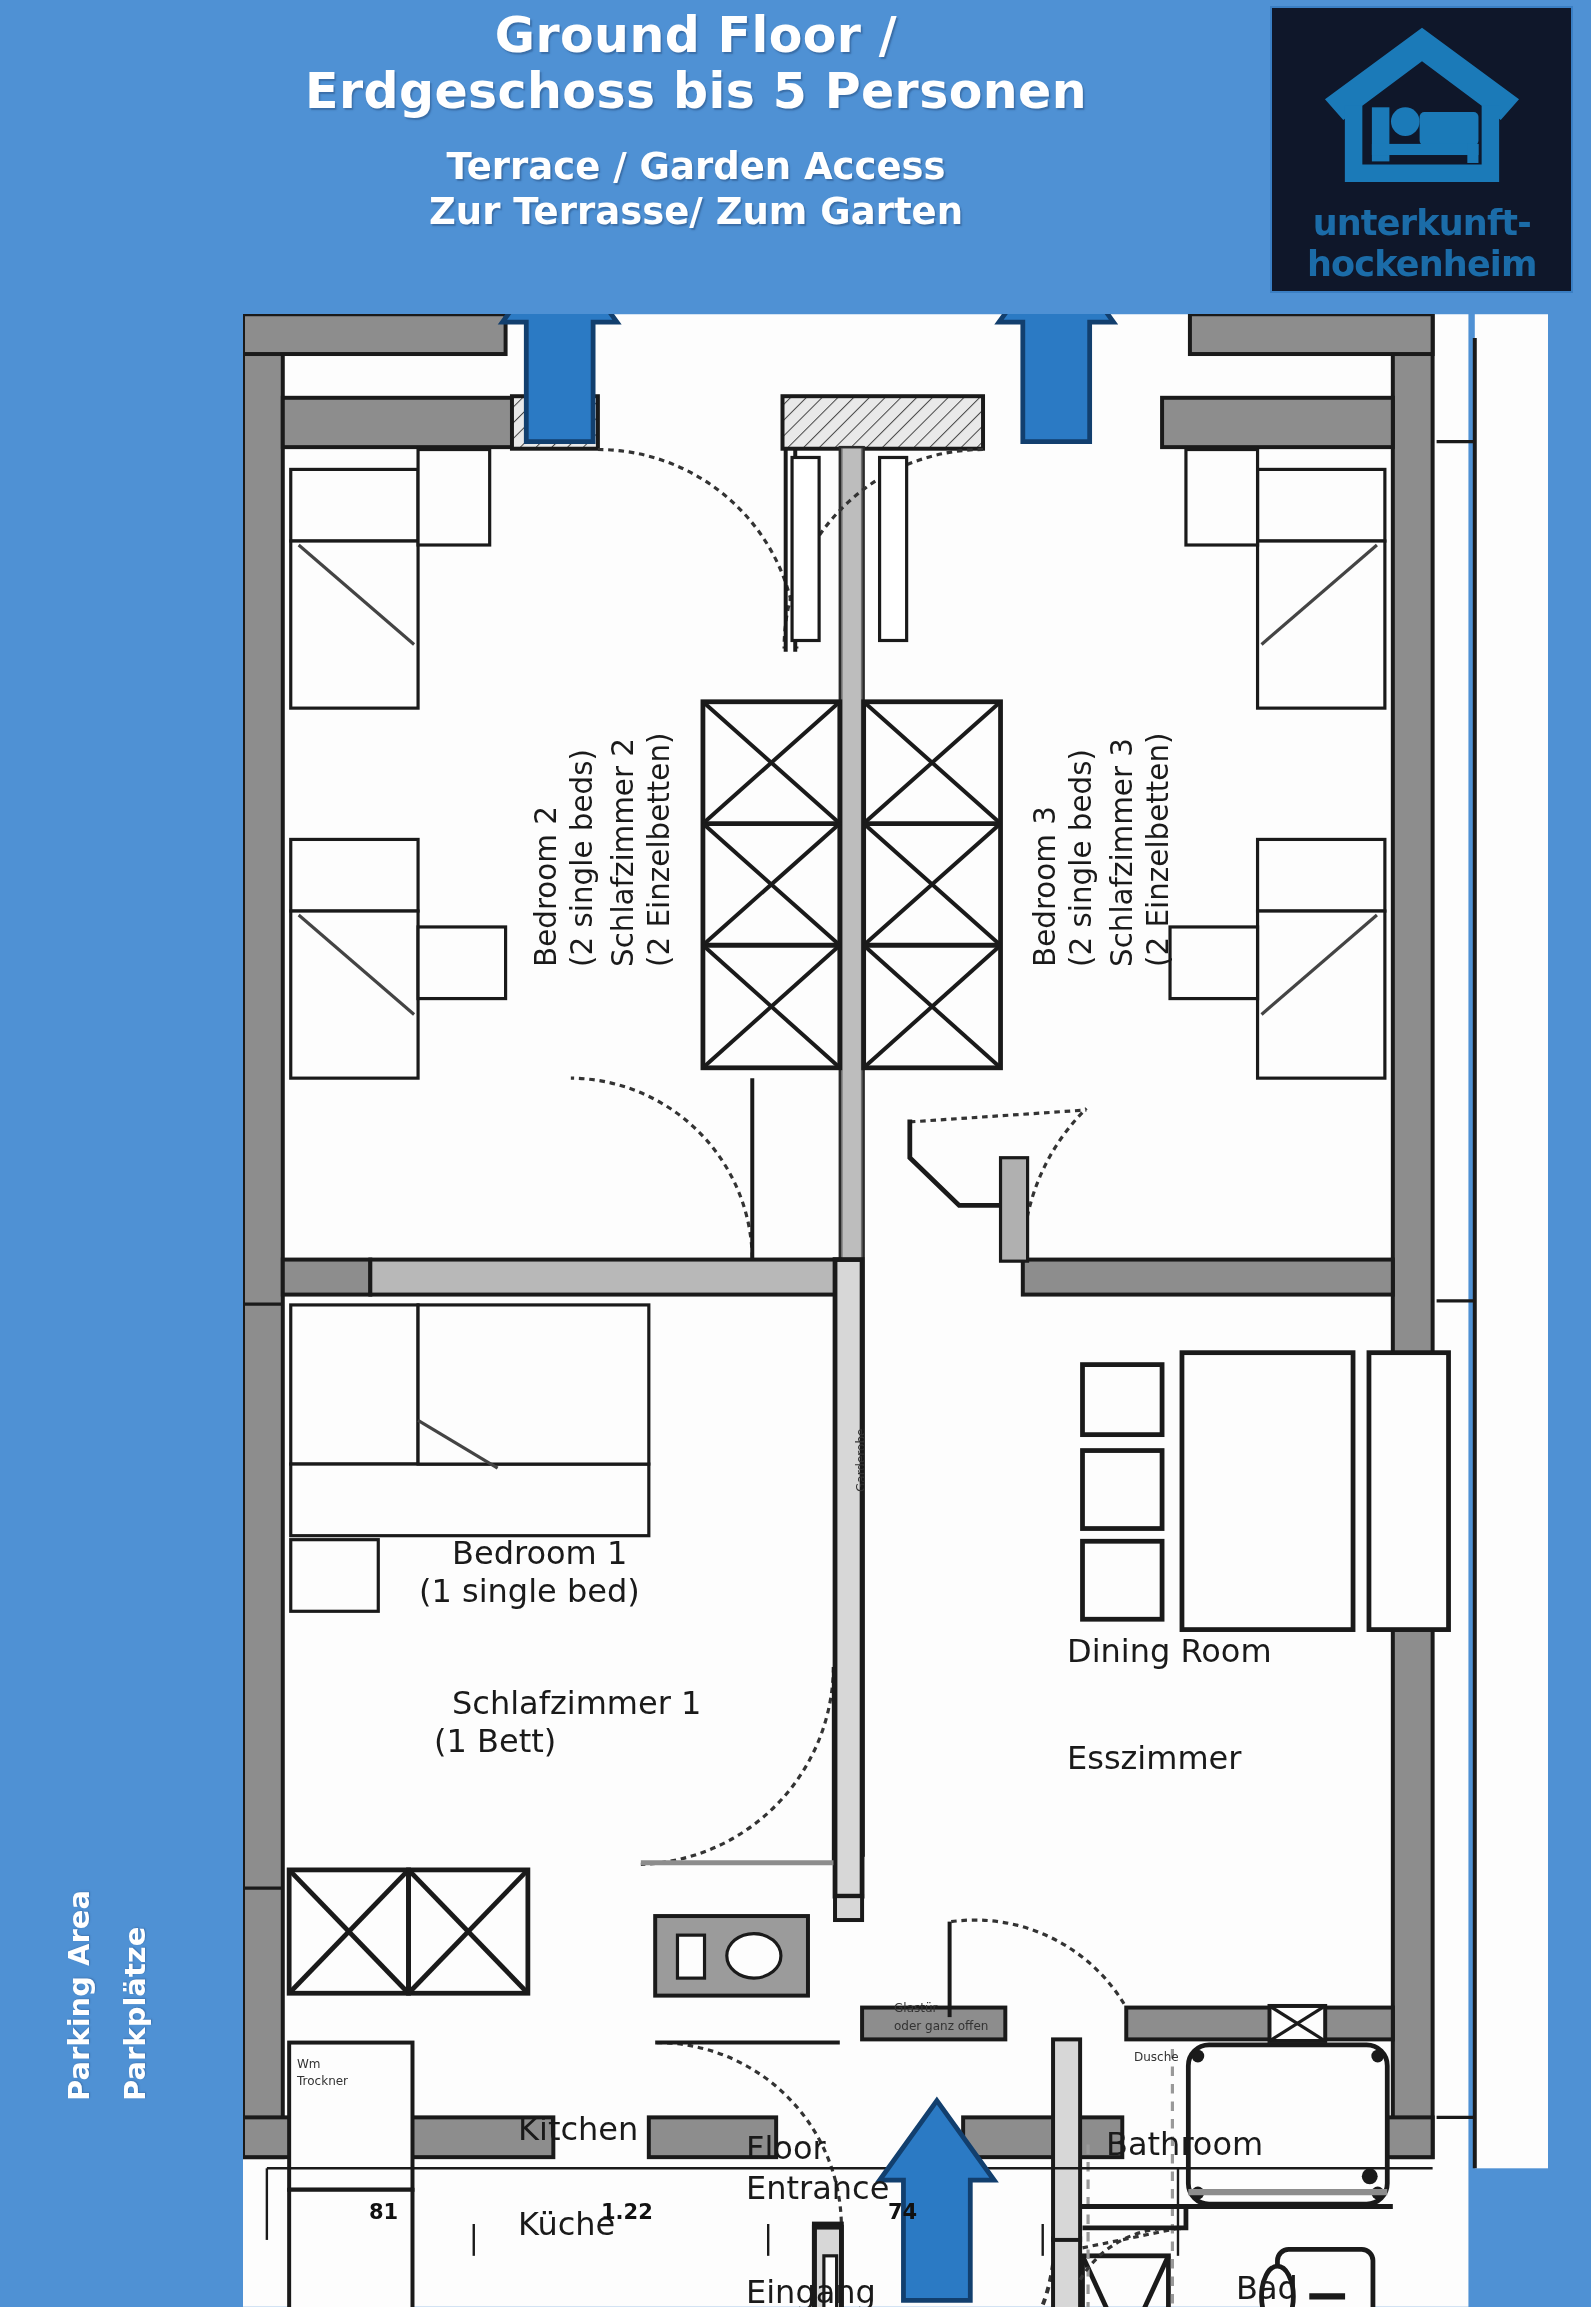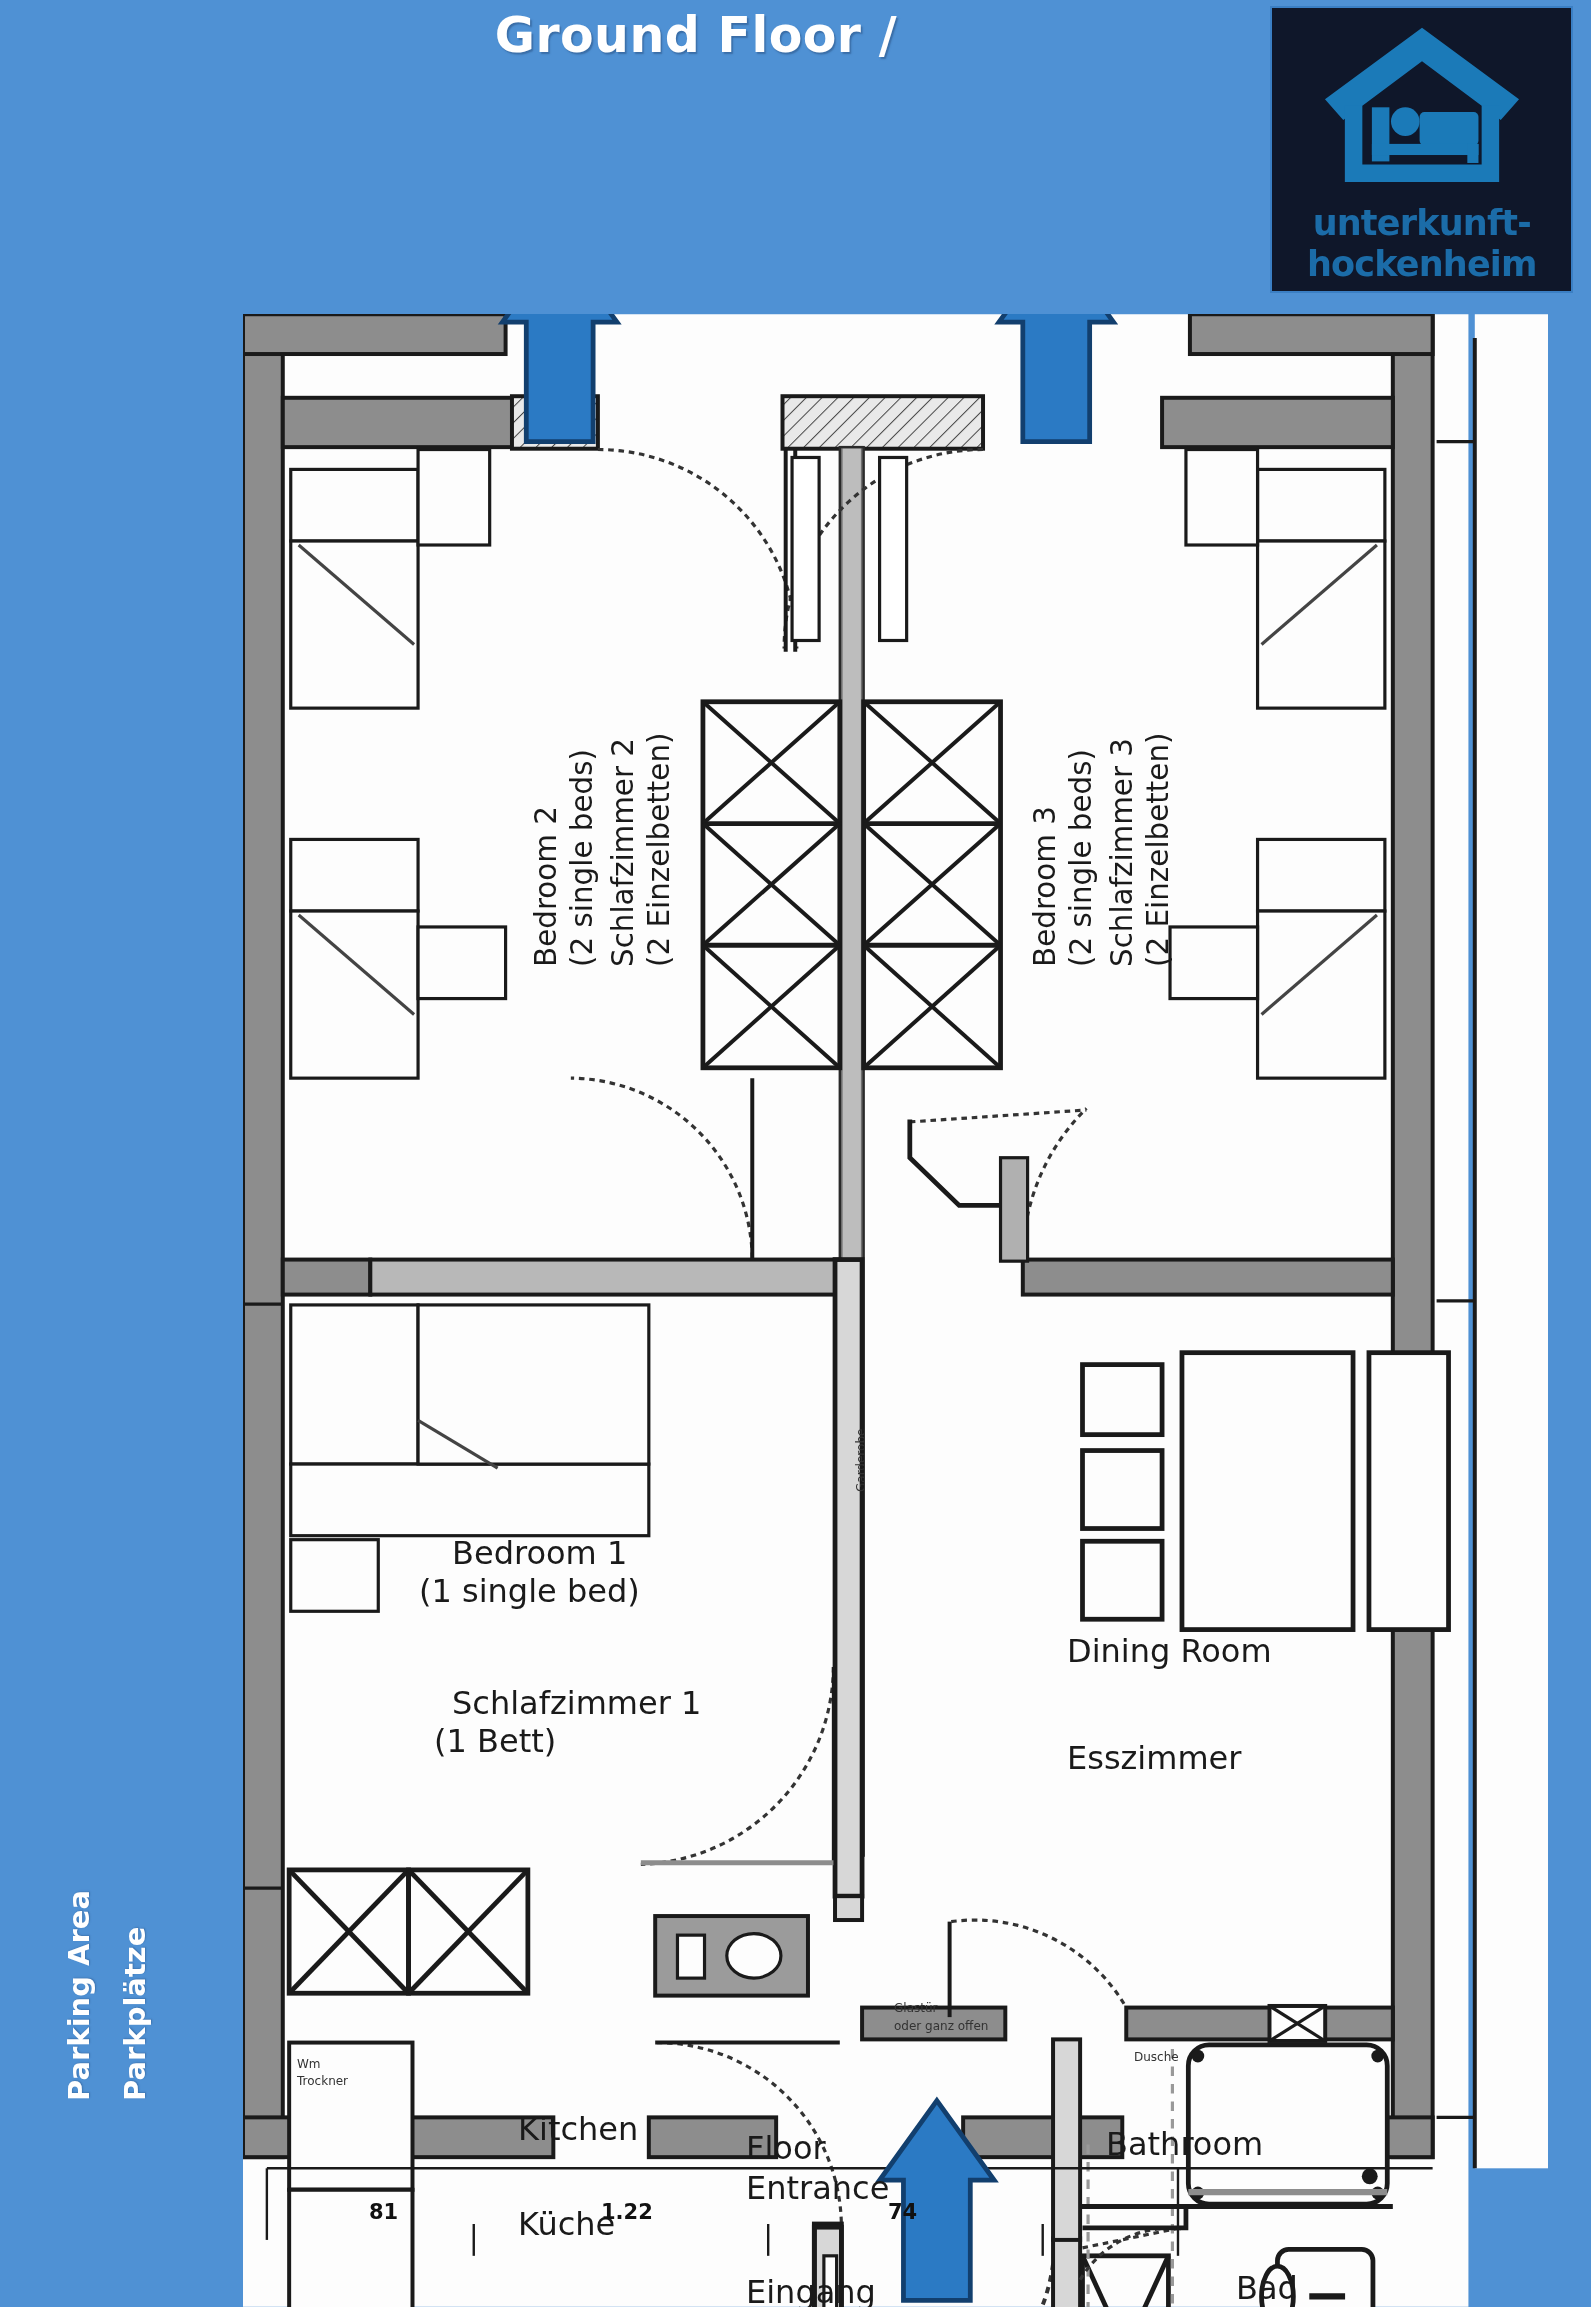--- a/index.html
+++ b/index.html
@@ -68,20 +68,25 @@
   .lbl-tiny{font-size:12px;line-height:14.3px;color:#333;}
   .lbl-dim{font-size:21px;font-weight:bold;color:#111;}
 </style>
 </head>
 <body>
 
 <div id="header">
 
   <div id="title-block">
     <div class="title-line">Ground Floor /</div>
+    <div class="title-line">Erdgeschoss bis 5 Personen</div>
+    <div class="sub-block">
+      <div class="subtitle-line">Terrace / Garden Access</div>
+      <div class="subtitle-line">Zur Terrasse/ Zum Garten</div>
+    </div>
   </div>
 
   <div id="logo">
     <svg id="logo-house" width="199" height="171" viewBox="0 0 250 215">
 
       <polygon points="125,6 247,96 224,122 125,48 26,122 3,96" fill="#1b7ab8"></polygon>
 
       <path d="M28 104 L28 200 L222 200 L222 104 L200 104 L200 178 L50 178 L50 104 Z" fill="#1b7ab8"></path>
 
       <rect x="62" y="106" width="22" height="68" fill="#1b7ab8"></rect>

